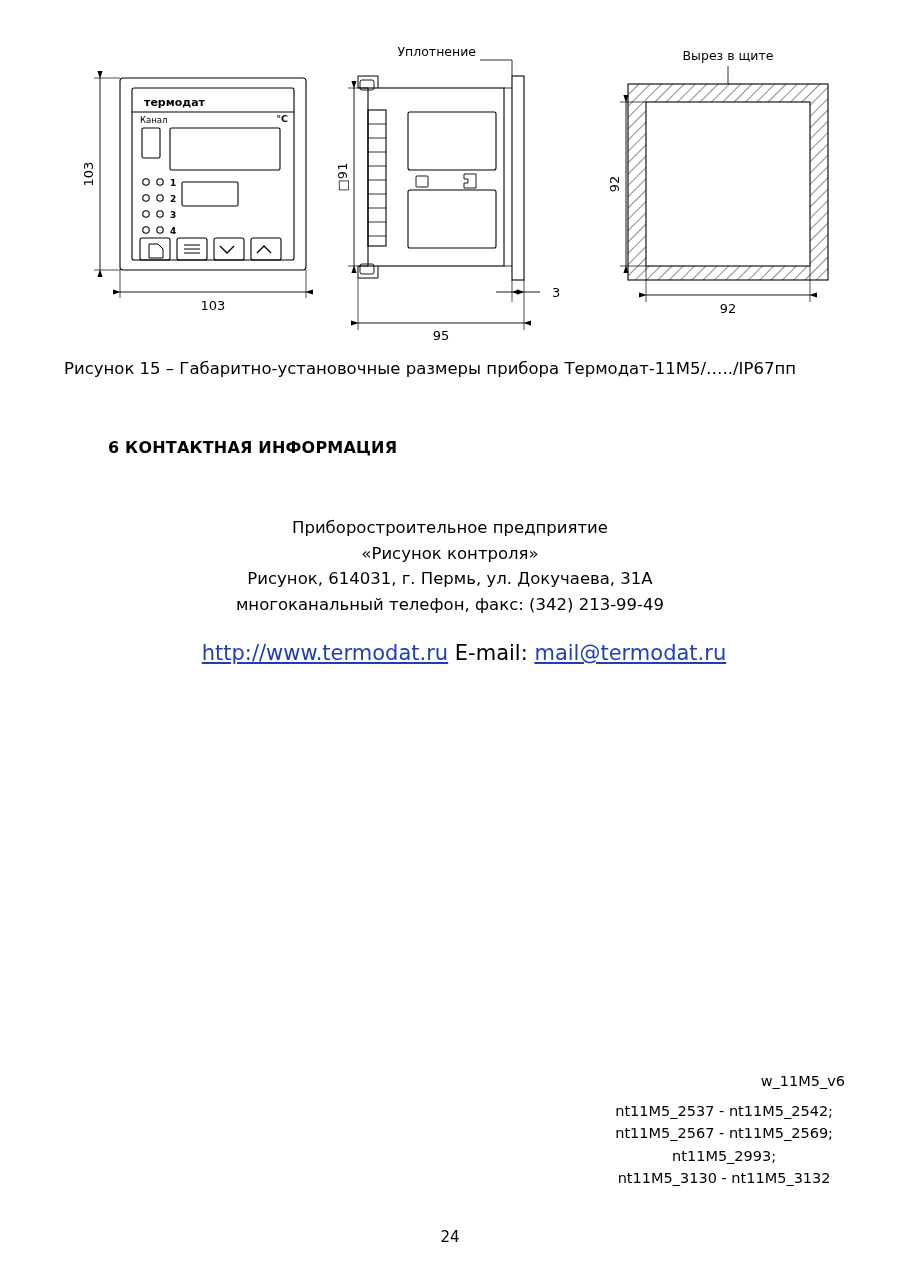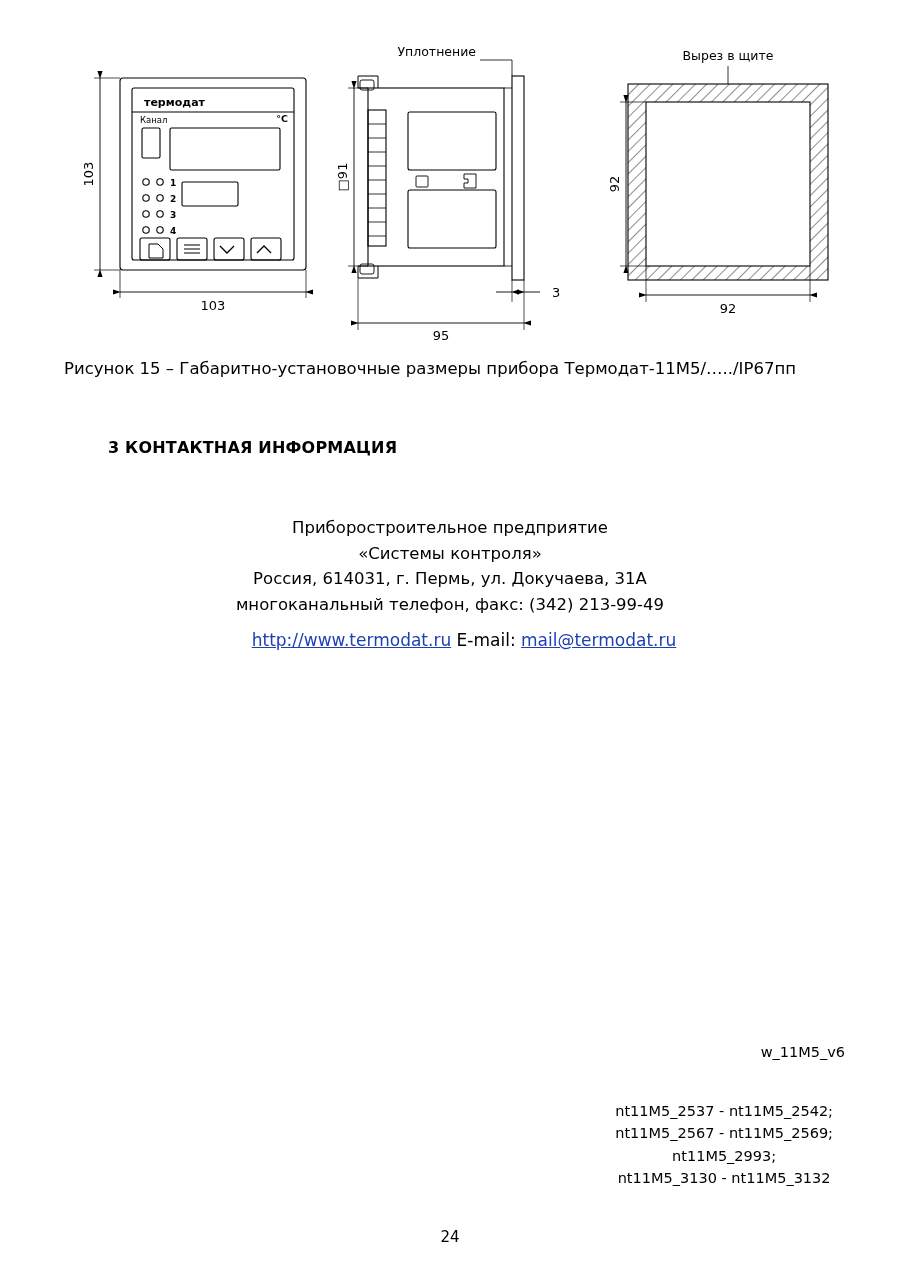--- a/index.html
+++ b/index.html
@@ -64,35 +64,35 @@
     font-size: 16.5px;
     line-height: 1.55;
   }
   .contact-block .strong {
     font-weight: normal;
   }
   .contact-line { display: block; }
 
   .links-line {
     display: block;
-    margin-top: 10px;
-    font-size: 17px;
+    margin-top: 20px;
+    font-size: 21px;
     padding-left: 28px;
   }
   .links-line a {
     color: #1f3fb4;
     text-decoration: underline;
   }
   .plain-text { color: #000; }
 
   
   .doc-version {
     position: absolute;
     right: 55px;
-    top: 1044px;
+    top: 1073px;
     font-size: 14.5px;
     text-align: right;
   }
   .code-list {
     position: absolute;
     right: 67px;
     top: 1100px;
     font-size: 14.5px;
     line-height: 1.55;
     text-align: center;
@@ -257,26 +257,26 @@
         <text x="381" y="300" font-size="13" text-anchor="middle">95</text>
 
         <text x="559" y="144" font-size="13" text-anchor="middle" transform="rotate(-90 559 144)">92</text>
         <text x="668" y="273" font-size="13" text-anchor="middle">92</text>
       </g>
     </svg>
   </div>
 
   <div class="fig-caption">Рисунок 15 – Габаритно-установочные размеры прибора Термодат-11М5/…../IP67пп</div>
 
-  <div class="section-heading">3 КОНТАКТНАЯ ИНФОРМАЦИЯ</div>
+  <div class="section-heading">6 КОНТАКТНАЯ ИНФОРМАЦИЯ</div>
 
   <div class="contact-block">
     <span class="contact-line strong">Приборостроительное предприятие</span>
-    <span class="contact-line strong">«Системы контроля»</span>
-    <span class="contact-line">Россия, 614031, г. Пермь, ул. Докучаева, 31А</span>
+    <span class="contact-line strong">«Рисунок контроля»</span>
+    <span class="contact-line">Рисунок, 614031, г. Пермь, ул. Докучаева, 31А</span>
     <span class="contact-line">многоканальный телефон, факс: (342) 213-99-49</span>
     <span class="links-line">
       <a href="#">http://www.termodat.ru</a><span class="plain-text">&nbsp;</span><span class="plain-text">E-mail:</span><span class="plain-text">&nbsp;</span><a href="#">mail@termodat.ru</a>
     </span>
   </div>
 
   <div class="doc-version">w_11M5_v6</div>
 
   <div class="code-list">
     <span>nt11M5_2537 - nt11M5_2542;</span>

